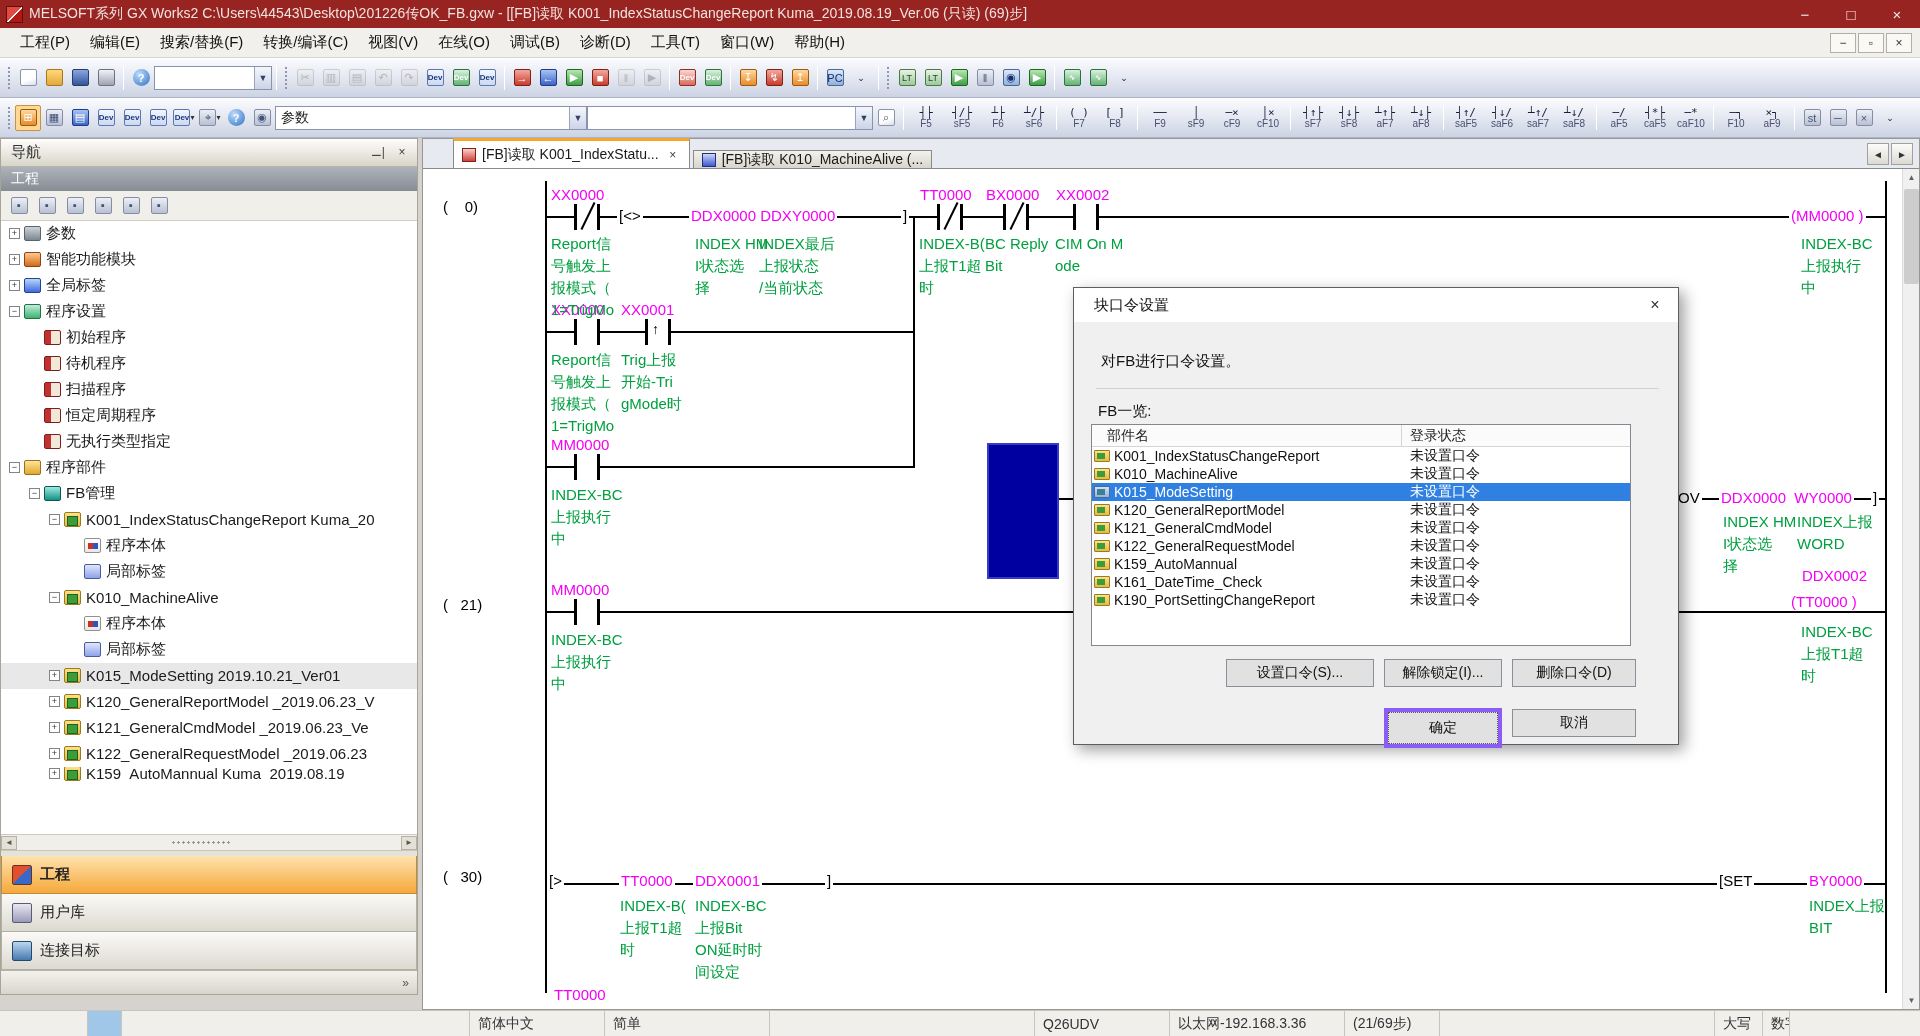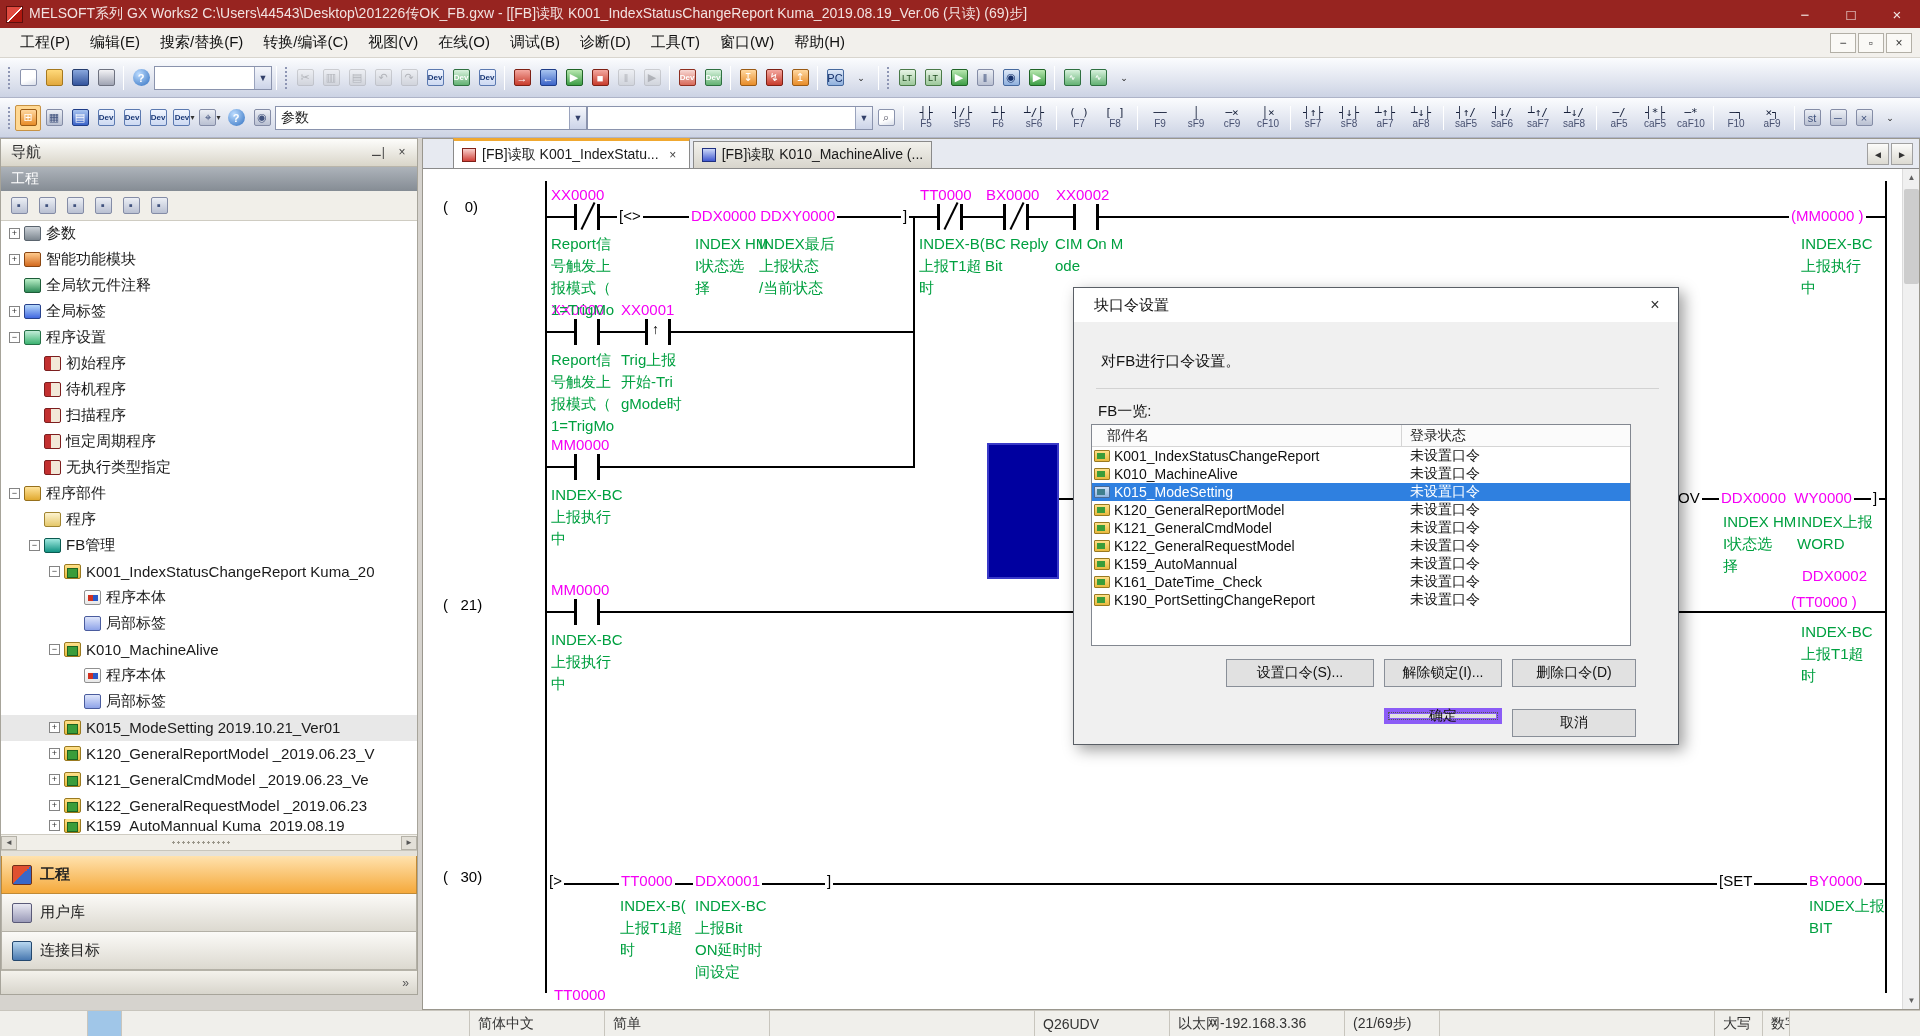--- a/index.html
+++ b/index.html
@@ -93,21 +93,21 @@
   .nbtn.sel { background:linear-gradient(#ffe2ae,#f5a93b); border-color:#c08a36; font-weight:bold; }
   .nico { width:20px; height:20px; border-radius:2px; flex:none; }
   .nico-proj{background:linear-gradient(135deg,#e05030 50%,#3868c8 50%);border:1px solid #703018;}
   .nico-lib{background:linear-gradient(#e8e8f2,#9a9ab8);border:1px solid #5a5a78;}
   .nico-conn{background:linear-gradient(#b8d8f0,#4878b0);border:1px solid #24486e;}
   .nav-strip { height:24px; background:linear-gradient(#f4f2ec,#d8d5cc); border-top:1px solid #b5b2a8; display:flex; align-items:center; justify-content:flex-end; padding-right:8px; color:#555; font-size:12px; }
 
   
   .editor { flex:1; display:flex; flex-direction:column; background:#fff; border:1px solid #9a978e; margin-left:4px; }
   .tabbar { height:30px; background:#e7eaf1; border-bottom:1px solid #8a8a8a; display:flex; align-items:flex-end; padding-left:30px; position:relative; }
-  .tab { height:27px; display:flex; align-items:center; padding:0 8px; font-size:14px; border:1px solid #8a8a8a; border-bottom:none; margin-right:3px; background:linear-gradient(#f2f1ec,#d8d5cc); gap:6px; max-width:270px; white-space:nowrap; overflow:hidden; }
+  .tab { height:18px; display:flex; align-items:center; padding:0 8px; font-size:14px; border:1px solid #8a8a8a; border-bottom:none; margin-right:3px; background:linear-gradient(#f2f1ec,#d8d5cc); gap:6px; max-width:270px; white-space:nowrap; overflow:hidden; }
   .tab.active { background:#fff; border-top:3px solid #f0a830; height:30px; }
   .tabico { width:14px; height:14px; flex:none; background:linear-gradient(#f8d0cc,#d04038); border:1px solid #802018; }
   .tabico.alt { background:linear-gradient(#ccd8f8,#4058d0); border-color:#203080; }
   .tab-close { width:16px; height:16px; display:flex; align-items:center; justify-content:center; font-size:12px; color:#444; border:1px solid transparent; flex:none; }
   .tabnav { position:absolute; right:6px; top:4px; display:flex; gap:2px; }
   .tabnav .tn { width:22px; height:22px; border:1px solid #a0a0a0; background:linear-gradient(#fcfcfa,#dcdad2); display:flex; align-items:center; justify-content:center; font-size:10px; color:#333; }
 
   
   .canvas { position:relative; flex:1; background:#fff; overflow:hidden; }
   .lline { position:absolute; background:#000; }
@@ -138,21 +138,21 @@
   .fb-head .c2 { flex:1; padding-left:8px; display:flex; align-items:center; }
   .fb-row { display:flex; height:18px; align-items:center; font-size:14px; color:#111; }
   .fb-row .c1 { width:310px; display:flex; align-items:center; gap:4px; padding-left:2px; overflow:hidden; }
   .fb-row .c2 { flex:1; padding-left:8px; }
   .fb-row.sel { background:#2f80e0; color:#fff; }
   .fold { width:16px; height:12px; position:relative; flex:none; background:linear-gradient(#ffe089,#e8b93e); border:1px solid #9a7a20; border-radius:1px; }
   .fold::after { content:""; position:absolute; left:2px; top:2px; width:8px; height:6px; background:#3a9d3a; }
   .fb-row.sel .fold { background:linear-gradient(#cfe2f8,#8fb4dd); border-color:#4a6a96; }
   .fb-row.sel .fold::after { background:#3f7f8f; }
   .dbtn { position:absolute; height:28px; background:#e1e1e1; border:1px solid #898f98; font-size:14px; color:#111; display:flex; align-items:center; justify-content:center; }
-  .dbtn.def { border:6px solid #8b5cf6; outline:1px dotted #555; outline-offset:-5px; height:16px; }
+  .dbtn.def { border:4px solid #8b5cf6; outline:1px dotted #555; outline-offset:-5px; height:40px; }
 
   
   .statusbar { position:absolute; left:0; bottom:0; width:1920px; height:26px; background:#f0efeb; border-top:1px solid #c8c5bd; display:flex; align-items:stretch; font-size:14px; color:#333; }
   .scell { border-right:1px solid #c8c5bd; display:flex; align-items:center; padding-left:8px; white-space:nowrap; overflow:hidden; flex:none; }
   .scell.blue { background:#a0c6e8; }
 </style>
 </head>
 <body>
 
 <div id="app">
@@ -497,25 +497,20 @@
             <div class="expander">+</div>
             <div class="ti ti-param"></div>
             <span>参数</span>
           </div>
           <div class="trow" style="padding-left: 8px;">
             <div class="expander">+</div>
             <div class="ti ti-module"></div>
             <span>智能功能模块</span>
           </div>
           <div class="trow" style="padding-left: 8px;">
-            <div class="exp-sp"></div>
-            <div class="ti ti-gcom"></div>
-            <span>全局软元件注释</span>
-          </div>
-          <div class="trow" style="padding-left: 8px;">
             <div class="expander">+</div>
             <div class="ti ti-glab"></div>
             <span>全局标签</span>
           </div>
           <div class="trow" style="padding-left: 8px;">
             <div class="expander">−</div>
             <div class="ti ti-pset"></div>
             <span>程序设置</span>
           </div>
           <div class="trow" style="padding-left: 28px;">
@@ -540,25 +535,20 @@
           </div>
           <div class="trow" style="padding-left: 28px;">
             <div class="exp-sp"></div>
             <div class="ti ti-prog"></div>
             <span>无执行类型指定</span>
           </div>
           <div class="trow" style="padding-left: 8px;">
             <div class="expander">−</div>
             <div class="ti ti-pou"></div>
             <span>程序部件</span>
-          </div>
-          <div class="trow" style="padding-left: 28px;">
-            <div class="exp-sp"></div>
-            <div class="ti ti-pfold"></div>
-            <span>程序</span>
           </div>
           <div class="trow" style="padding-left: 28px;">
             <div class="expander">−</div>
             <div class="ti ti-fbm"></div>
             <span>FB管理</span>
           </div>
           <div class="trow" style="padding-left: 48px;">
             <div class="expander">−</div>
             <div class="ti ti-fb"></div>
             <span>K001_IndexStatusChangeReport Kuma_20</span>

